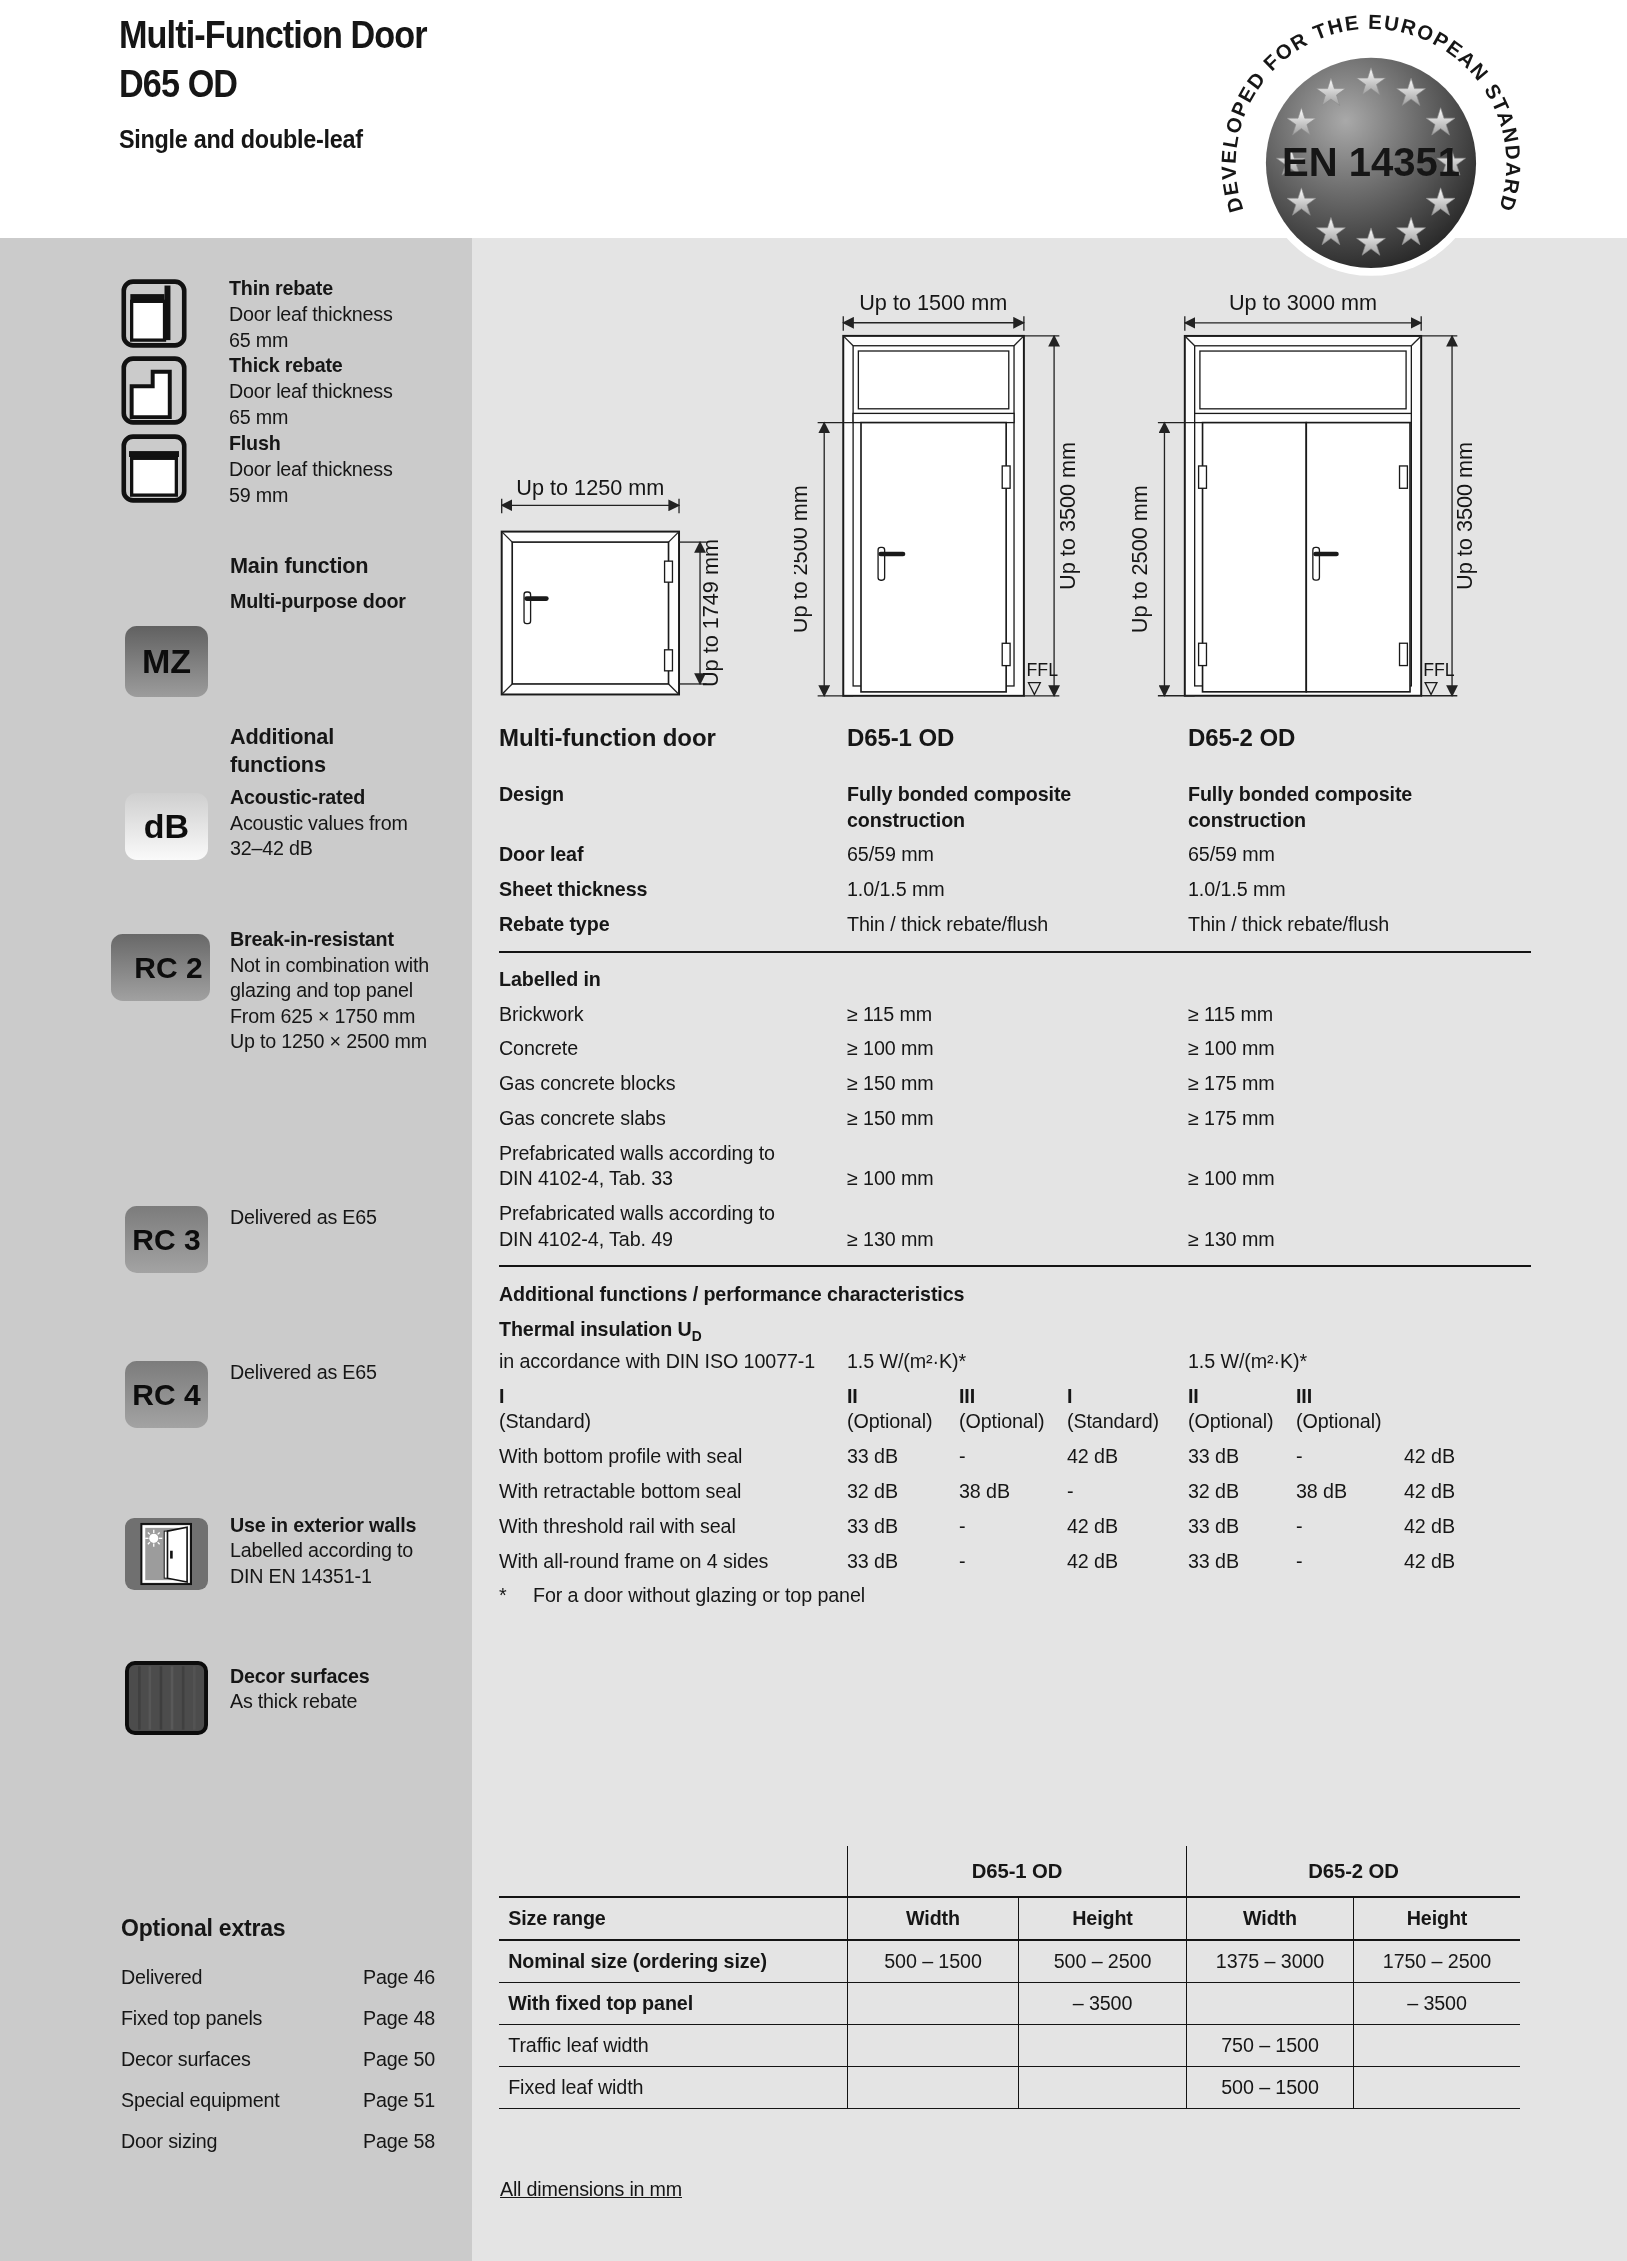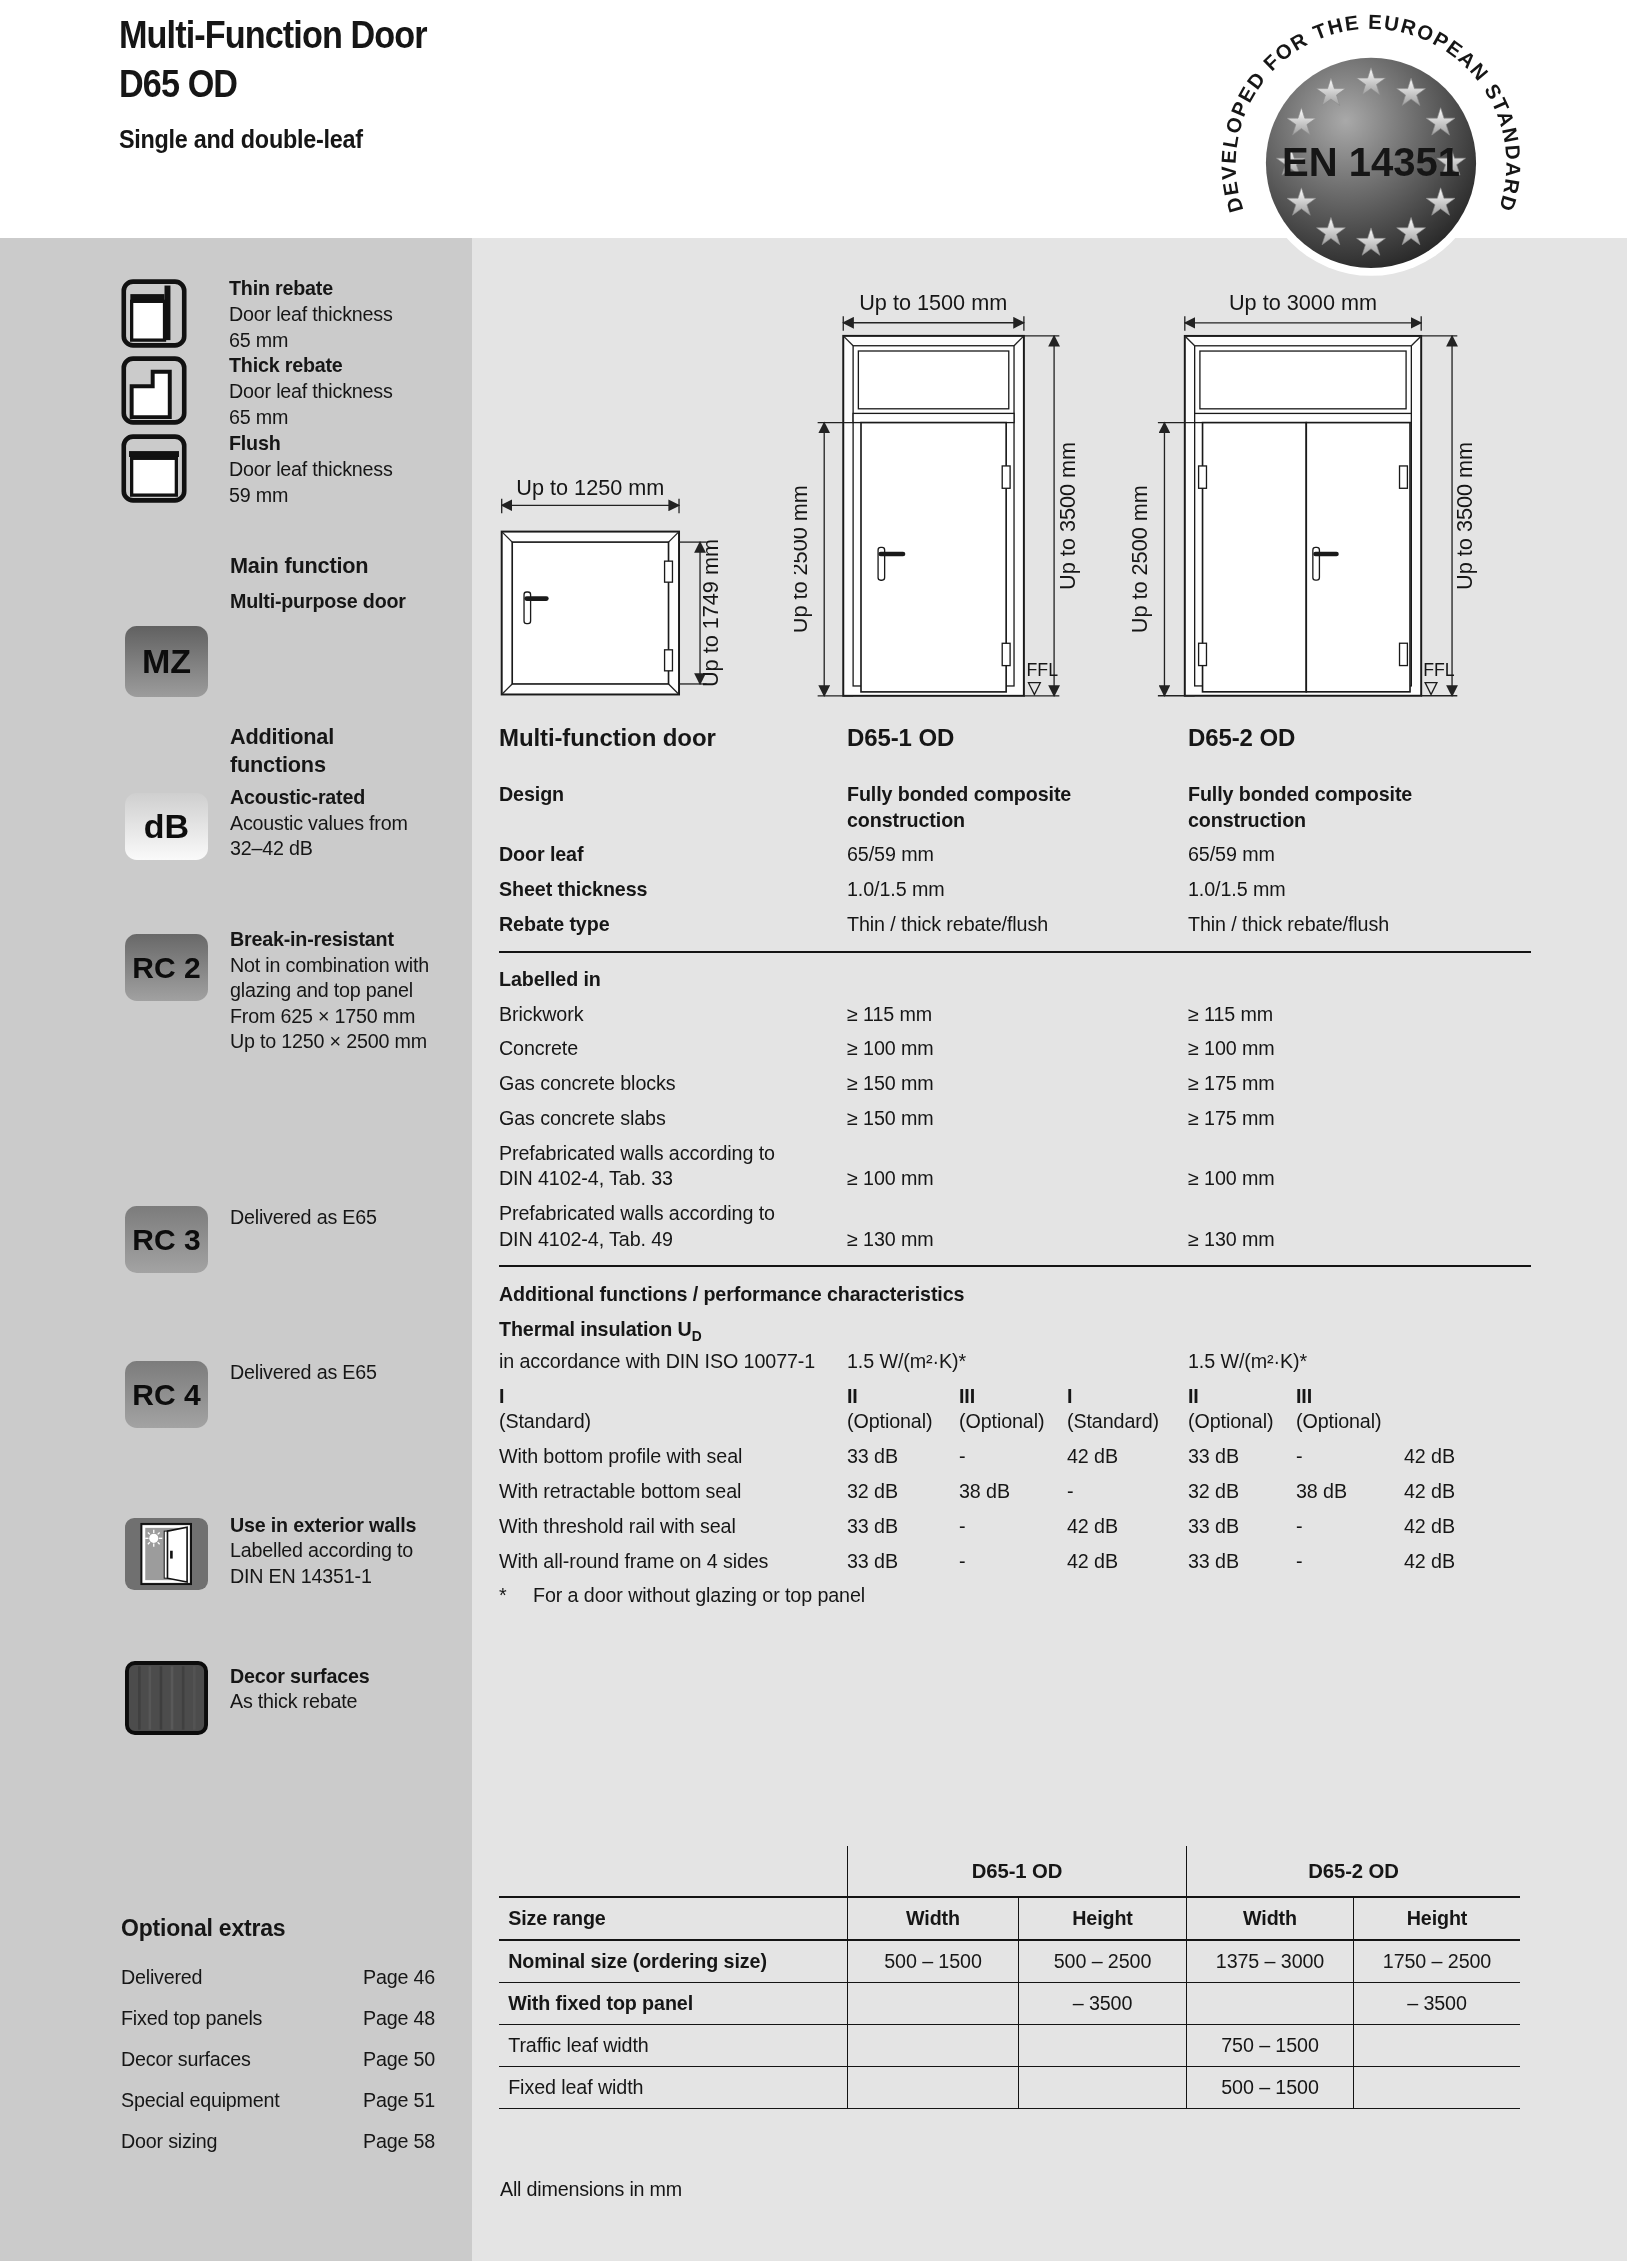--- a/index.html
+++ b/index.html
@@ -52,21 +52,21 @@
 
   
   .sizet { position:absolute; left:499px; top:1846px; width:1021px; font-size:19.7px; letter-spacing:-0.1px; }
   .st-head { display:grid; grid-template-columns:348px 339px 334px; height:50px; font-weight:bold; font-size:20.3px; }
   .st-head .c { border-left:1.3px solid #141414; display:flex; align-items:center; justify-content:center; }
   .st-row { display:grid; grid-template-columns:348px 171px 168px 167px 167px; height:41px; border-bottom:1.3px solid #141414; }
   .st-row.thick { border-bottom:2.6px solid #141414; }
   .st-row .c { border-left:1.3px solid #141414; display:flex; align-items:center; justify-content:center; }
   .st-row .l { display:flex; align-items:center; padding-left:9.2px; }
   .sep-thick { border-top:2.6px solid #141414; }
-  .note { position:absolute; left:500px; top:2178px; font-size:19.7px; letter-spacing:-0.2px; }
+  .note { position:absolute; left:500px; top:2178px; font-size:19.7px; letter-spacing:-0.2px;text-decoration:underline; }
 </style>
 </head>
 <body>
 
 <div class="page">
   <div class="bg-side"></div>
   <div class="bg-main"></div>
 
   <svg width="0" height="0" style="position:absolute">
     <defs>
@@ -166,21 +166,21 @@
     <div>functions</div>
   </div>
 
   <div class="badge db" style="left:125px; top:793px;">dB</div>
   <div class="lblcol" style="left:230px; top:785px;">
     <div class="s-title">Acoustic-rated</div>
     <div class="s-line">Acoustic values from</div>
     <div class="s-line">32–42 dB</div>
   </div>
 
-  <div class="badge rc2" style="left:125px; top:934px;">RC 2</div>
+  <div class="badge rc2" style="left:111px; top:934px;padding-left:16px;">RC 2</div>
   <div class="lblcol" style="left:230px; top:927px;">
     <div class="s-title">Break-in-resistant</div>
     <div class="s-line">Not in combination with</div>
     <div class="s-line">glazing and top panel</div>
     <div class="s-line">From 625 × 1750 mm</div>
     <div class="s-line">Up to 1250 × 2500 mm</div>
   </div>
 
   <div class="badge rc3" style="left:125px; top:1206px;">RC 3</div>
   <div class="lblcol" style="left:230px; top:1205px;">

